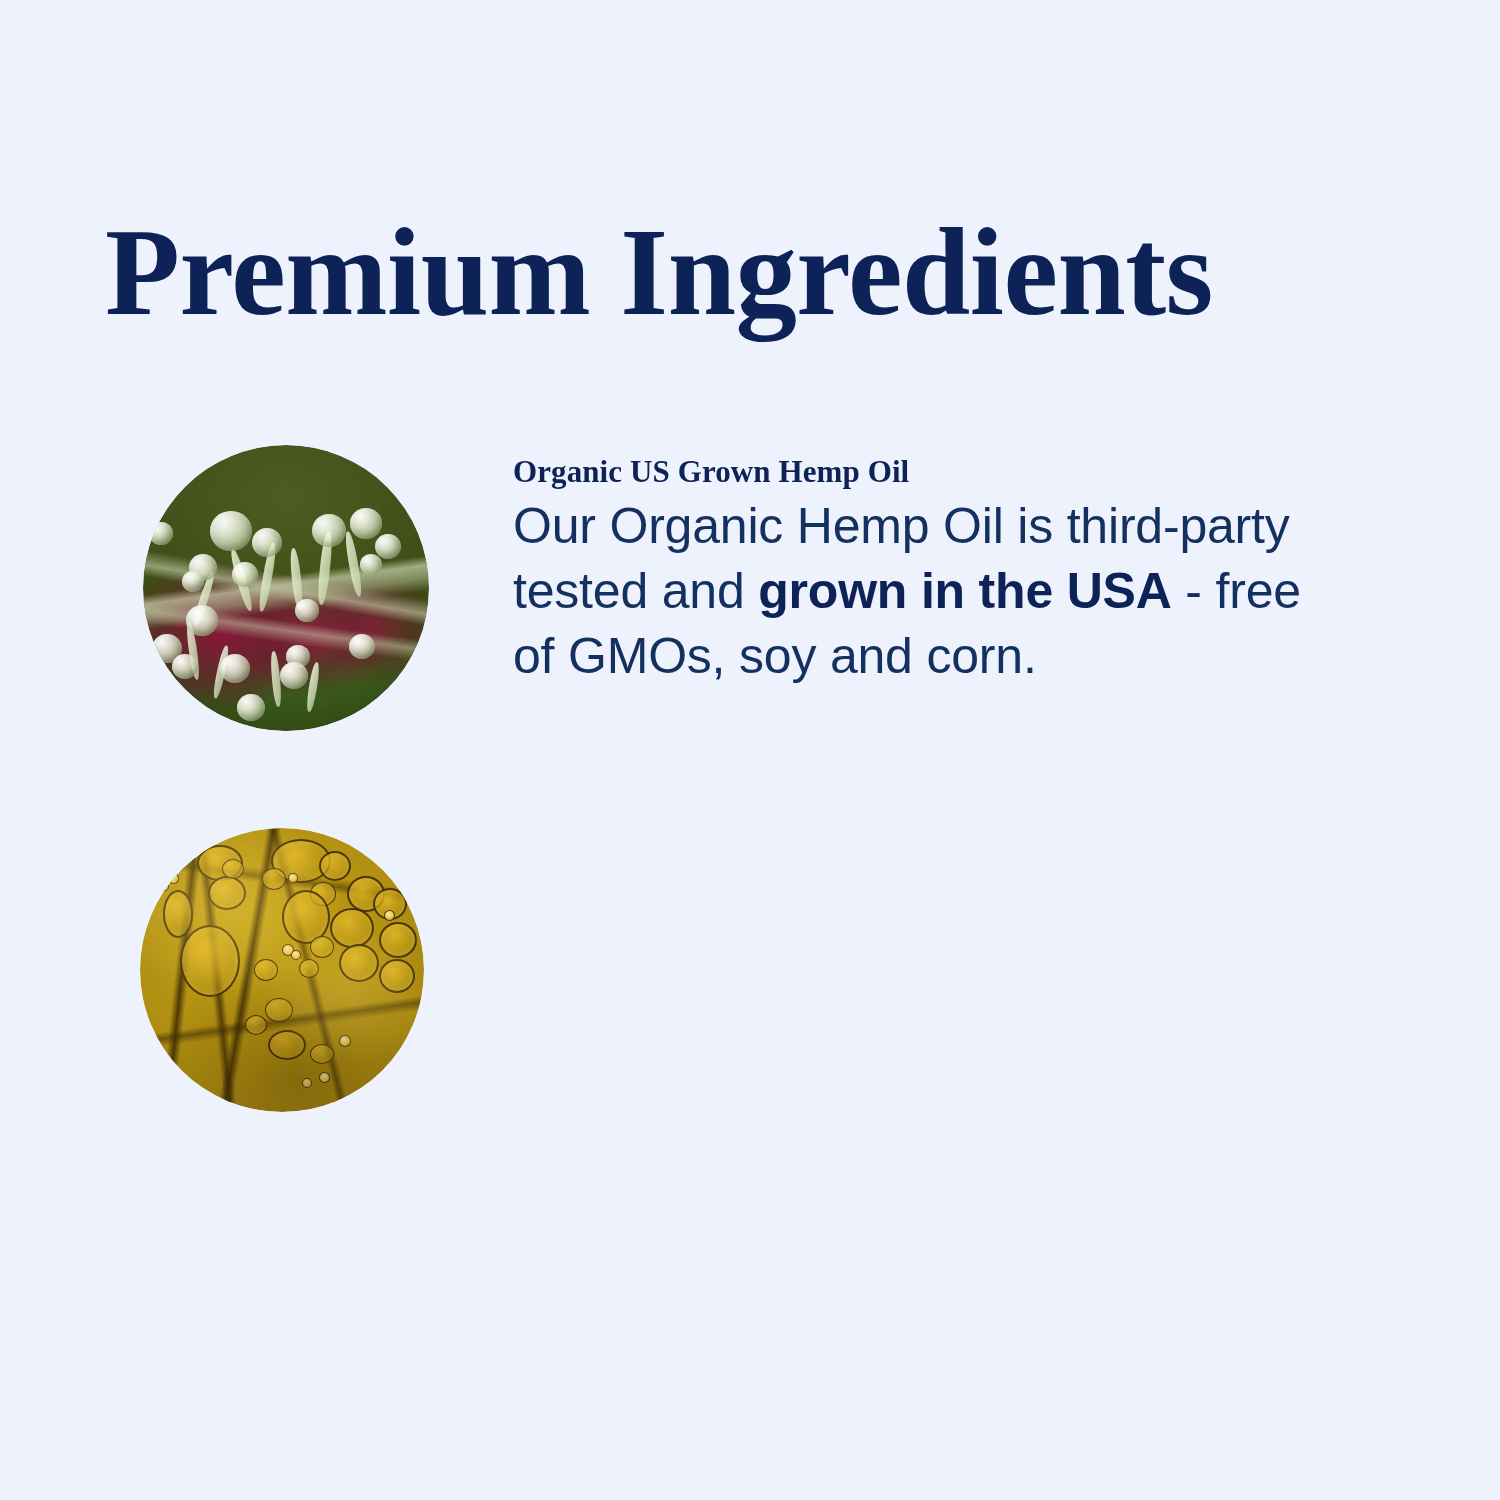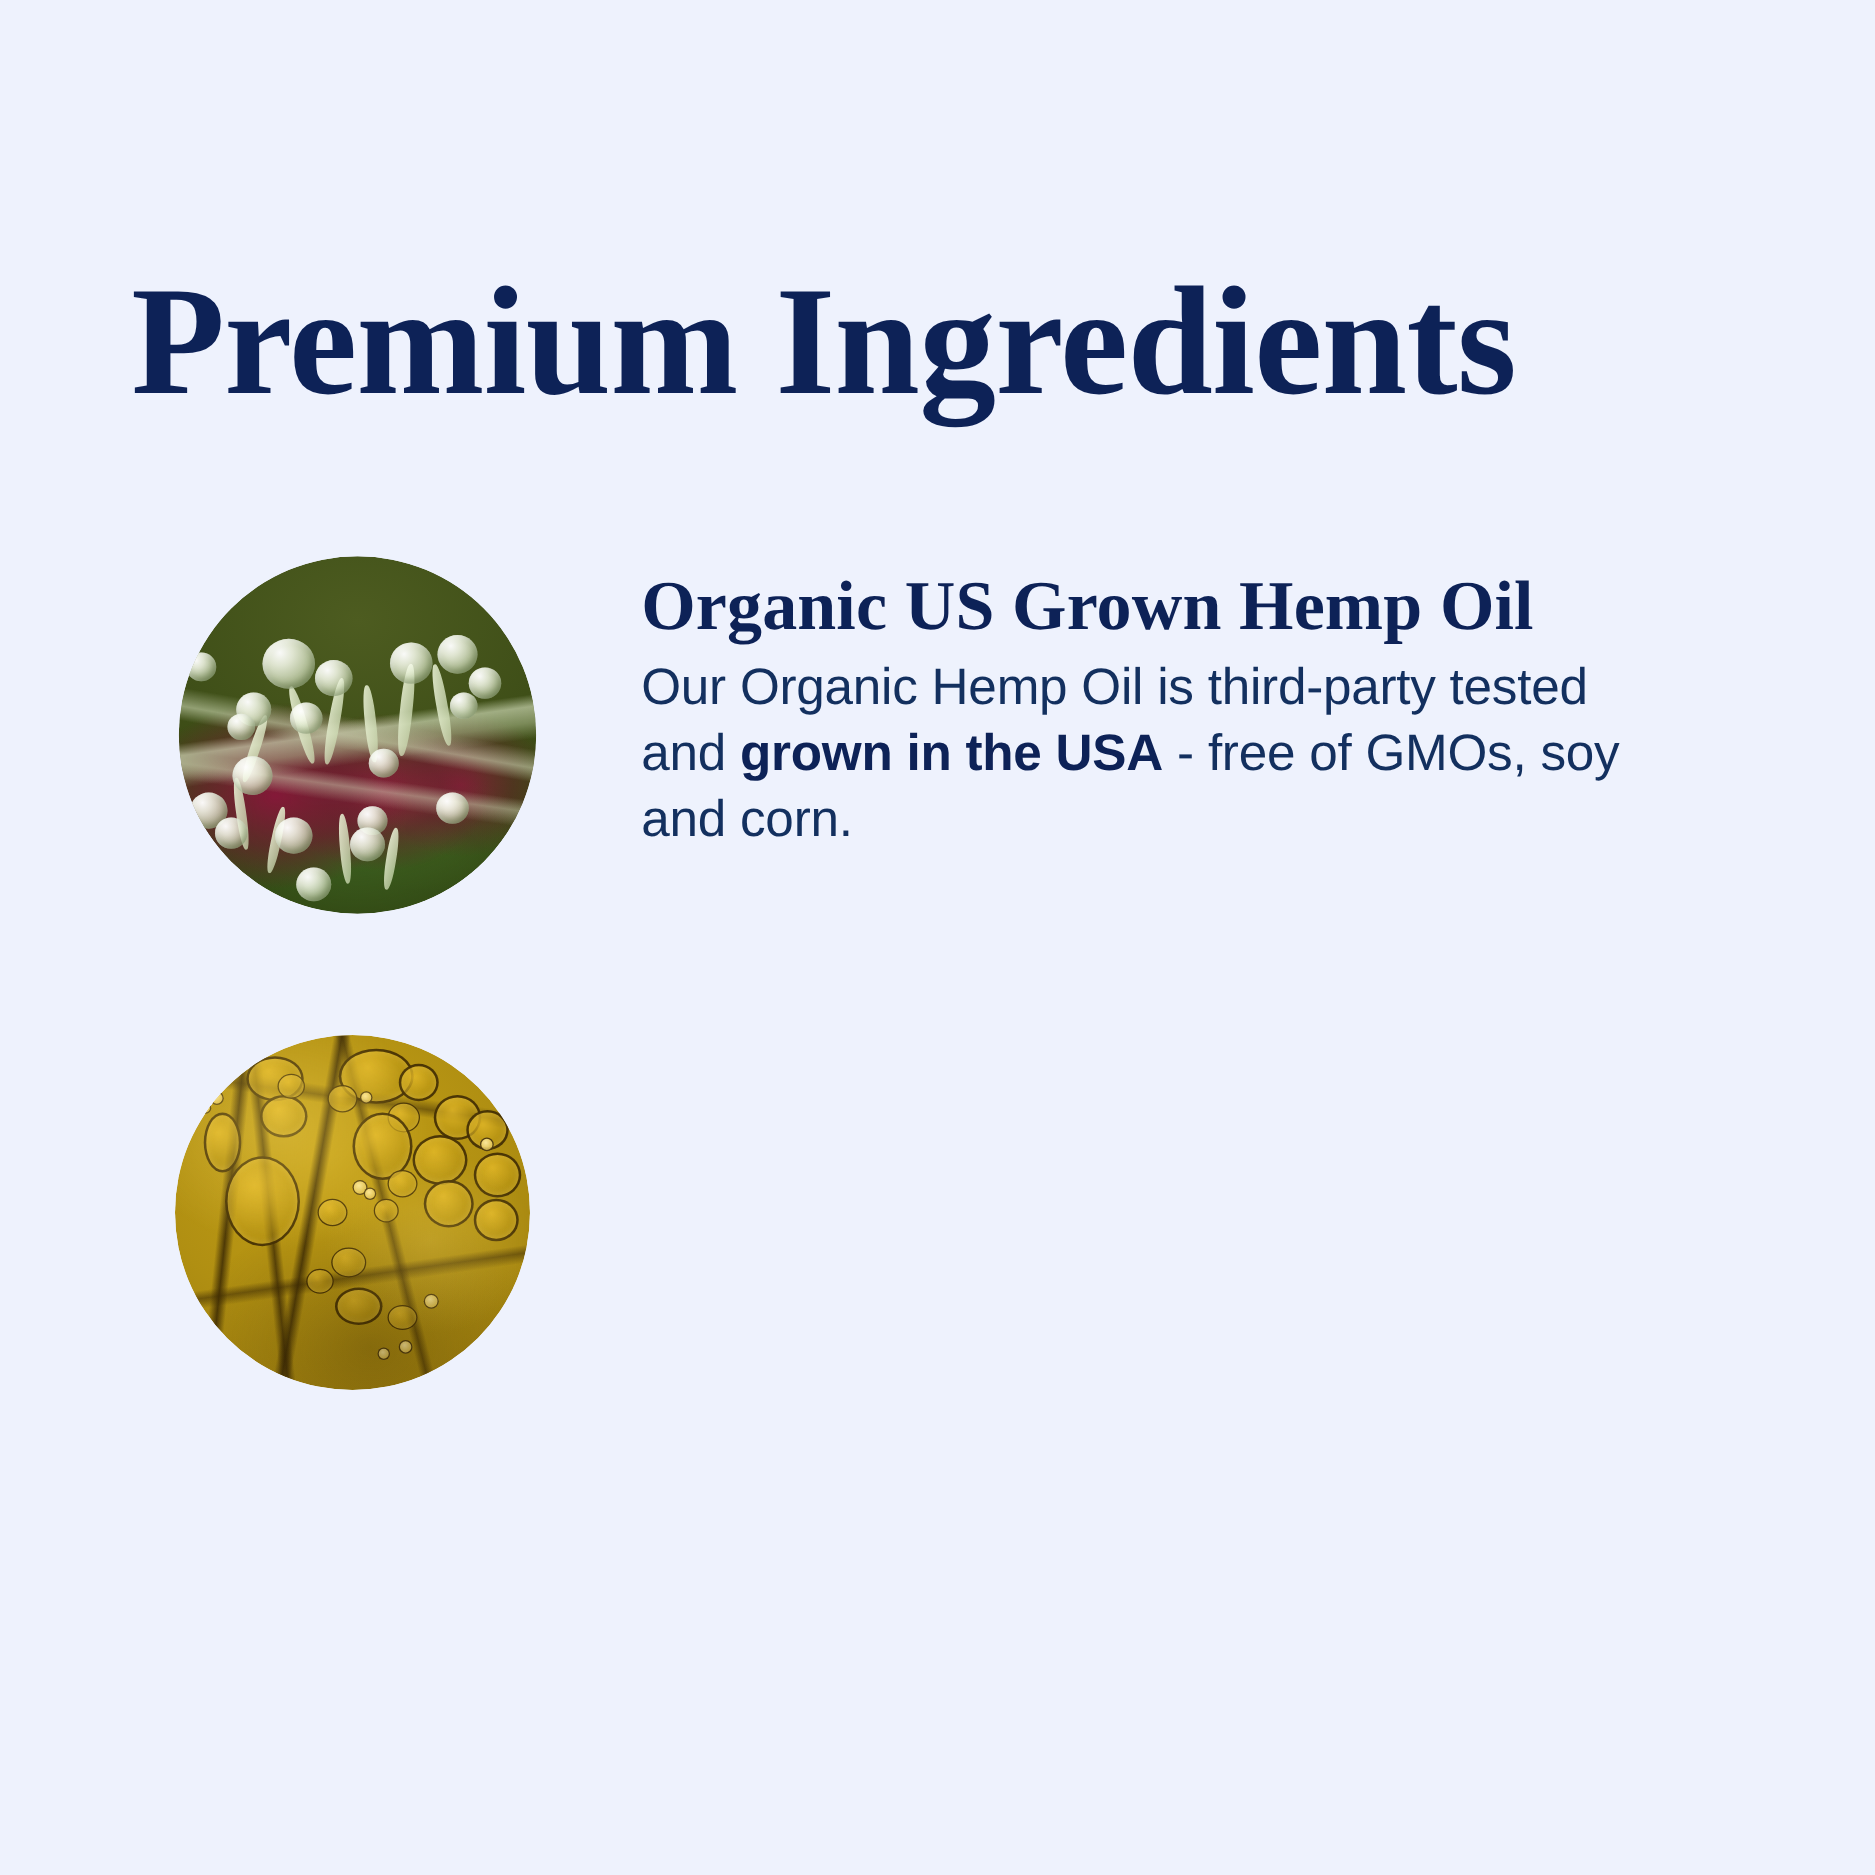--- a/index.html
+++ b/index.html
@@ -133,31 +133,31 @@
   
   .copy {
     margin-left: 84px;
     padding-top: 9px;
   }
   #row-mct .copy { margin-left: 86px; padding-top: 4px; }
 
   .ingredient-name {
     font-family: "Liberation Serif", "DejaVu Serif", serif;
     font-weight: 700;
-    font-size: 56px;
+    font-size: 31px;
     line-height: 1.14;
     color: #0d2257;
     margin: 0 0 5px 0;
     letter-spacing: 0.1px;
     white-space: nowrap;
   }
   .ingredient-desc {
     font-family: "Liberation Sans", sans-serif;
     font-weight: 400;
-    font-size: 41px;
+    font-size: 50px;
     line-height: 1.30;
     color: #13305f;
     margin: 0;
     max-width: 810px;
     letter-spacing: -0.2px;
   }
   .ingredient-desc b {
     font-weight: 700;
     color: #0d2257;
   }

